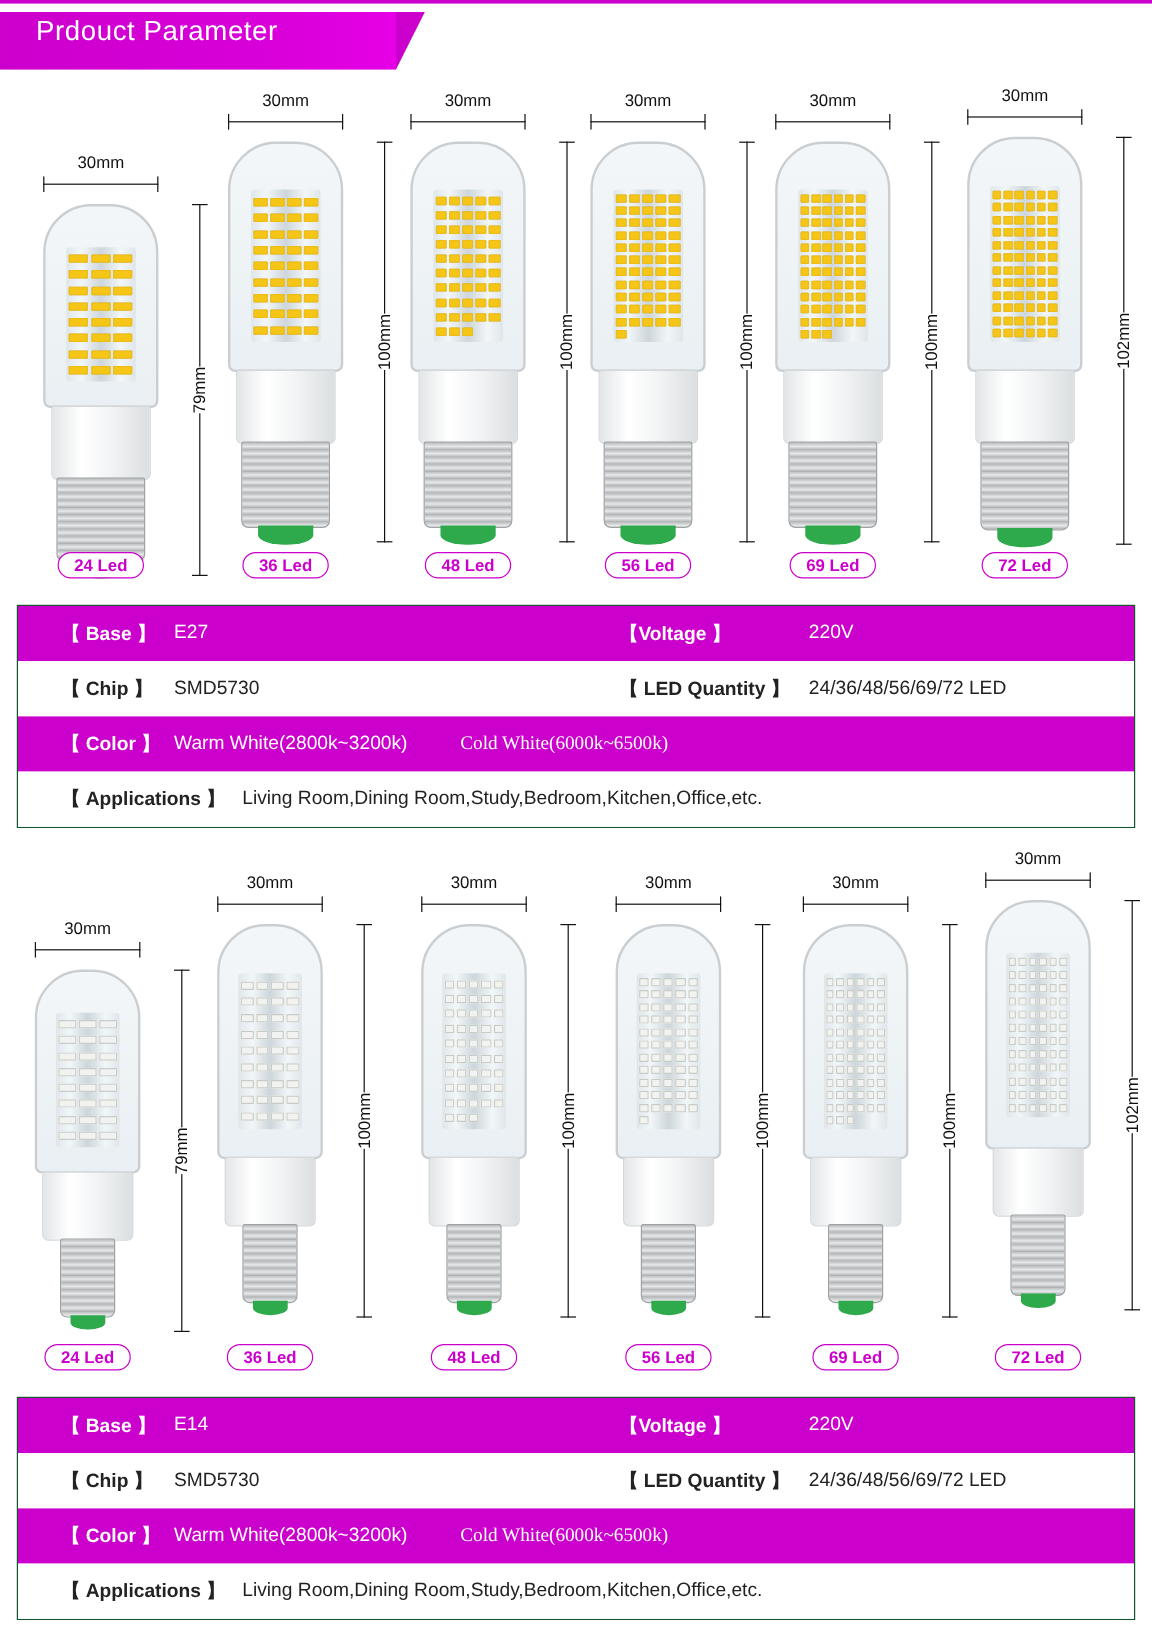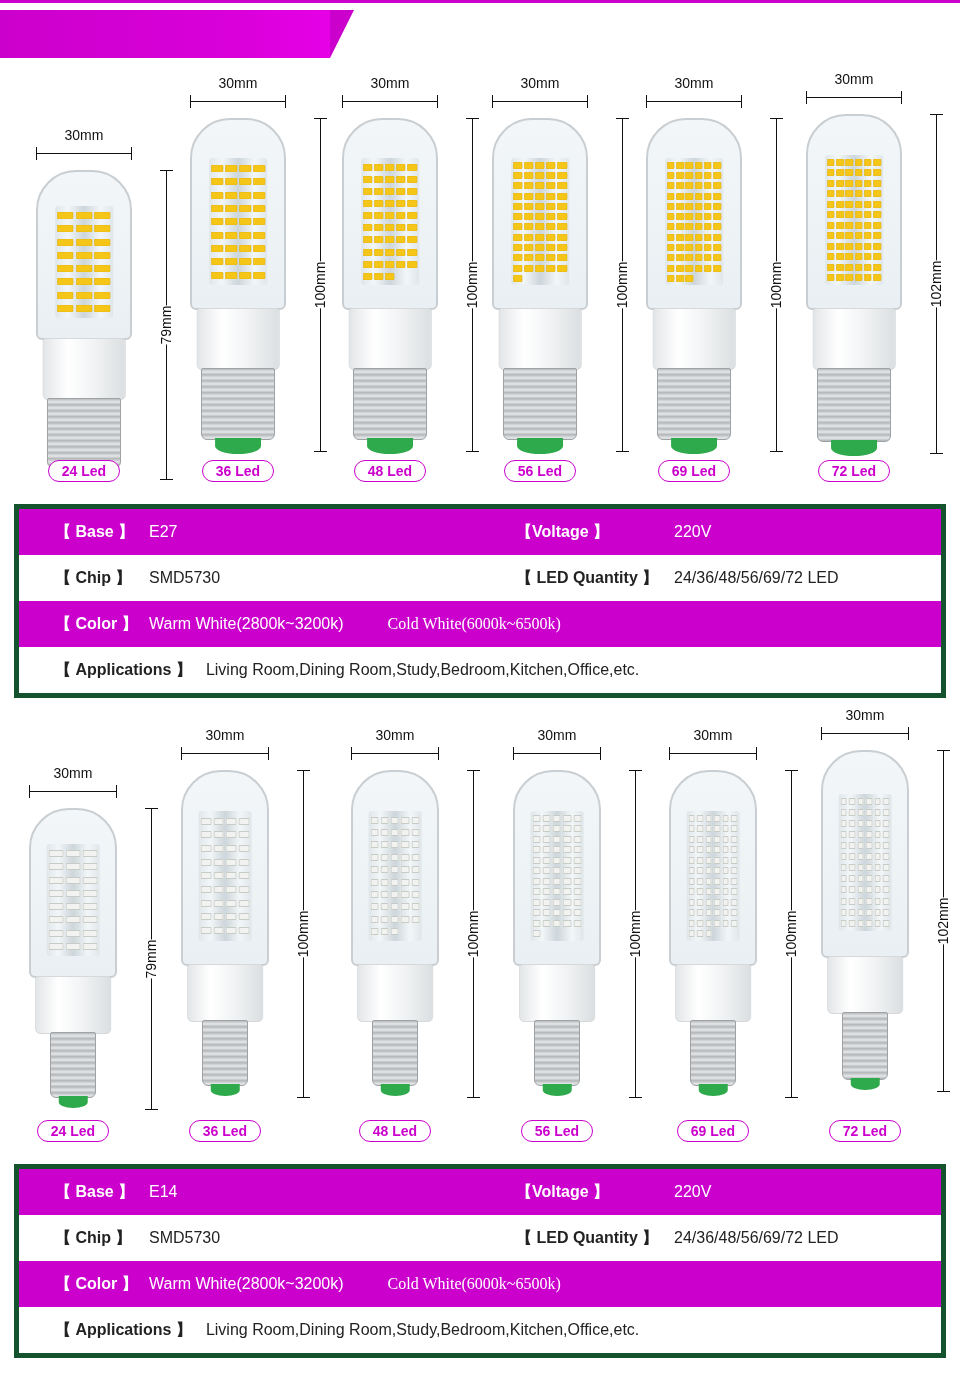--- a/index.html
+++ b/index.html
@@ -115,21 +115,21 @@
     text-align:center;
     line-height:20px;
     height:22px;
     background:#fff;
     white-space:nowrap;
   }
 
   
   .spec {
     position:absolute; left:14px; width:932px;
-    border:5px solid #14532d;
+    border:1px solid #14532d;
   }
   .spec-row { display:flex; height:46px; align-items:center; }
   .spec-row.on { background:#cc00cc; color:#fff; }
   .spec-row.off { background:#ffffff; color:#222; }
   .spec-key { font-size:16px; font-weight:bold; padding-left:36px; white-space:nowrap; }
   .spec-val { font-size:16px; padding-left:14px; white-space:nowrap; }
   .col-a { width:466px; display:flex; align-items:center; }
   .col-b { width:466px; display:flex; align-items:center; }
   .col-full { width:932px; display:flex; align-items:center; }
   .key-w1 { width:116px; }
@@ -137,20 +137,21 @@
   .gap2 { margin-left:30px;font-family:Liberation Serif, serif; }
 </style>
 </head>
 <body>
 
 <div class="page">
 
   <div class="topline"></div>
 
   <div class="banner"></div>
+  <div class="banner-text">Prdouct Parameter</div>
 
   <div class="row" id="row-e27" style="top:70px;height:420px;">
       <div class="bulb-cell" style="left: 14px; top: 0px; width: 140px;">
         <div class="glass" style="left: 22px; top: 100px; width: 96px; height: 170px;">
           <div class="pcb" style="width: 57.6px; height: 112.2px; top: 34px;">
             <div class="leds">
               <div class="led warm" style="width: 16.2667px; height: 7px; left: 2.2px; top: 6.24444px;"></div>
               <div class="led warm" style="width: 16.2667px; height: 7px; left: 20.6667px; top: 6.24444px;"></div>
               <div class="led warm" style="width: 16.2667px; height: 7px; left: 39.1333px; top: 6.24444px;"></div>
               <div class="led warm" style="width: 16.2667px; height: 7px; left: 2.2px; top: 19.4889px;"></div>

